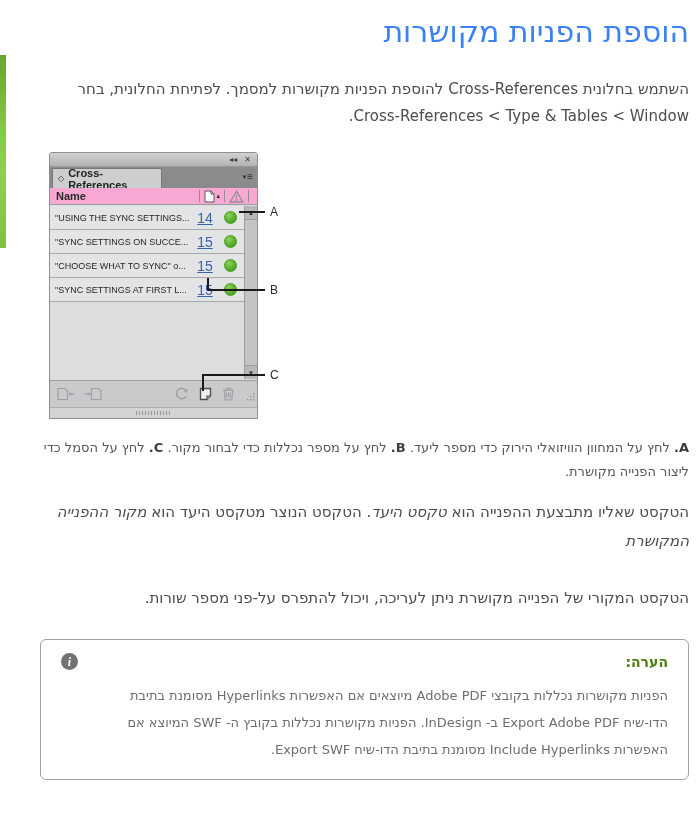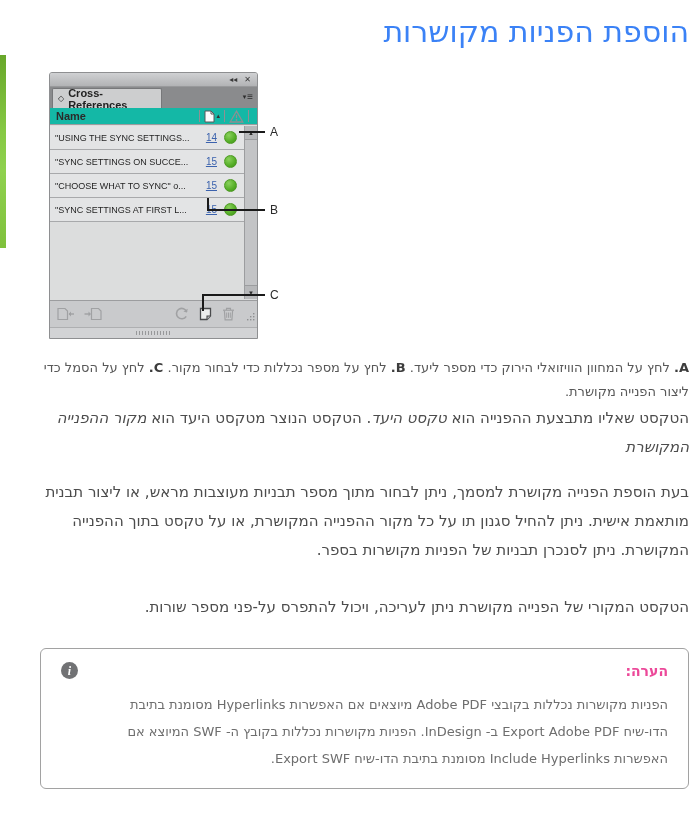--- a/index.html
+++ b/index.html
@@ -34,35 +34,35 @@
   .p-tabrow{position:absolute;top:14px;left:0;right:0;height:21px;background:#8a8b8d;}
   .p-tab{position:absolute;left:2px;top:1px;bottom:0;width:110px;background:#cdcecf;
     border:1px solid #77787a;border-bottom:none;border-radius:2px 2px 0 0;
     display:flex;align-items:center;gap:4px;padding:0 5px;font-size:11px;
     font-weight:bold;color:#222;box-sizing:border-box;}
   .tab-diamond{font-size:8px;color:#333;}
   .p-menu{position:absolute;right:4px;top:4px;color:#2c2c2c;font-size:10px;
     display:flex;align-items:center;}
   .p-menu .tri{font-size:7px;margin-right:1px;}
 
-  .p-header{position:absolute;top:35px;left:0;right:0;height:17px;background:#14b8a6;
+  .p-header{position:absolute;top:35px;left:0;right:0;height:17px;background:#f9a8d4;
     border-bottom:1px solid #9c9d9f;display:flex;align-items:center;font-size:11px;
     font-weight:bold;color:#2a2a2a;padding:0 4px 0 6px;box-sizing:border-box;}
   .h-spacer{flex:1;}
   .h-sep{width:1px;height:12px;background:#8f9092;margin:0 4px;}
   .sort-tri{font-size:7px;color:#333;margin-left:1px;}
 
   .p-list{position:absolute;top:53px;left:0;right:0;bottom:39px;background:#dcdddd;}
   .rows{position:absolute;left:0;top:0;right:13px;}
   .row{height:23px;border-bottom:1px solid #a8a9ab;background:#e3e4e5;
     display:flex;align-items:center;}
   .rname{flex:1;padding-left:5px;white-space:nowrap;overflow:hidden;
     font-size:9px;color:#1f1f1f;}
-  .rpage{width:24px;text-align:right;color:#3b62ad;text-decoration:underline;
-    font-size:10px;cursor:pointer;}
+  .rpage{width:24px;text-align:center;color:#3b62ad;text-decoration:underline;
+    font-size:14px;cursor:pointer;}
   .rdot{width:27px;display:flex;justify-content:center;}
   .dot{width:13px;height:13px;border-radius:50%;
     background:radial-gradient(circle at 35% 30%,#8ad15c,#55ae27 60%,#418e1b);
     border:1px solid #4c9a22;box-sizing:border-box;}
 
   .scroll{position:absolute;right:0;top:0;bottom:0;width:13px;background:#c3c4c6;
     border-left:1px solid #9c9d9f;box-sizing:border-box;}
   .sbtn{position:absolute;left:0;right:0;height:13px;background:#b7b8ba;color:#2e2e2e;
     font-size:6px;display:flex;align-items:center;justify-content:center;}
   .sbtn.up{top:0;border-bottom:1px solid #9c9d9f;}
@@ -82,43 +82,44 @@
   
   .ann-h{position:absolute;height:2px;background:#1a1a1a;}
   .ann-v{position:absolute;width:2px;background:#1a1a1a;}
   .ann-label{position:absolute;font-family:"Liberation Sans",sans-serif;
     font-size:12px;color:#2b2b2b;line-height:12px;}
 
   
   .caption{margin-top:16px;font-size:13px;line-height:24px;color:#585858;text-align:right;}
   .caption b{color:#3c3c3c;}
   .body-p{font-size:15px;line-height:29px;color:#4c4c4c;text-align:right;}
-  .p1{}
+  .p1{margin-top:14px;}
   .p2{margin-top:16px;}
   .p3{margin-top:28px;}
 
   
   .note{margin:26px 0 0 10px;border:1px solid #a2a2a2;border-radius:6px;
     position:relative;padding:14px 20px 16px 52px;}
-  .note-title{font-size:14px;font-weight:bold;color:#ec4899;text-align:right;}
+  .note-title{font-size:14px;font-weight:bold;color:#4d7c0f;text-align:right;}
   .note-body{margin-top:12px;font-size:13px;line-height:27px;color:#6e6e6e;text-align:right;}
   .note-icon{position:absolute;left:20px;top:13px;width:17px;height:17px;border-radius:50%;
     background:#717274;color:#fff;display:flex;align-items:center;justify-content:center;
     font-family:"Liberation Serif","DejaVu Serif",serif;font-weight:bold;
     font-size:12px;font-style:italic;line-height:1;}
 </style>
 </head>
 <body>
 
 <div class="green-bar"></div>
 
 <div class="page">
 
   <h1 class="title">הוספת הפניות מקושרות</h1>
 
+  <p class="intro">השתמש בחלונית Cross-References להוספת הפניות מקושרות למסמך. לפתיחת החלונית, בחר Cross-References &lt; Type &amp; Tables &lt; Window.</p>
 
   <div class="figure">
 
     <div class="panel">
 
       <div class="p-titlebar">
         <span class="tb-ico">◂◂</span>
         <span class="tb-ico">✕</span>
       </div>
 
@@ -264,21 +265,20 @@
     <b>A.</b>
     <span>לחץ על המחוון הוויזואלי הירוק כדי מספר ליעד.</span>
     <b>B.</b>
     <span>לחץ על מספר נכללות כדי לבחור מקור.</span>
     <b>C.</b>
     <span>לחץ על הסמל כדי ליצור הפנייה מקושרת.</span>
   </p>
 
   <p class="body-p p1"><span>הטקסט שאליו מתבצעת ההפנייה הוא </span><i>טקסט היעד</i><span>. הטקסט הנוצר מטקסט היעד הוא </span><i>מקור ההפנייה המקושרת</i></p>
 
-  <p class="body-p p2">בעת הוספת הפנייה מקושרת למסמך, ניתן לבחור מתוך מספר תבניות מעוצבות מראש, או ליצור תבנית מותאמת אישית. ניתן להחיל סגנון תו על כל מקור ההפנייה המקושרת, או על טקסט בתוך ההפנייה המקושרת. ניתן לסנכרן תבניות של הפניות מקושרות בספר.</p>
 
   <p class="body-p p3">הטקסט המקורי של הפנייה מקושרת ניתן לעריכה, ויכול להתפרס על-פני מספר שורות.</p>
 
   <div class="note">
     <span class="note-icon">i</span>
     <div class="note-title">הערה:</div>
     <div class="note-body">הפניות מקושרות נכללות בקובצי Adobe PDF מיוצאים אם האפשרות Hyperlinks מסומנת בתיבת הדו-שיח Export Adobe PDF ב- InDesign. הפניות מקושרות נכללות בקובץ ה- SWF המיוצא אם האפשרות Include Hyperlinks מסומנת בתיבת הדו-שיח Export SWF.</div>
   </div>
 
 </div>

